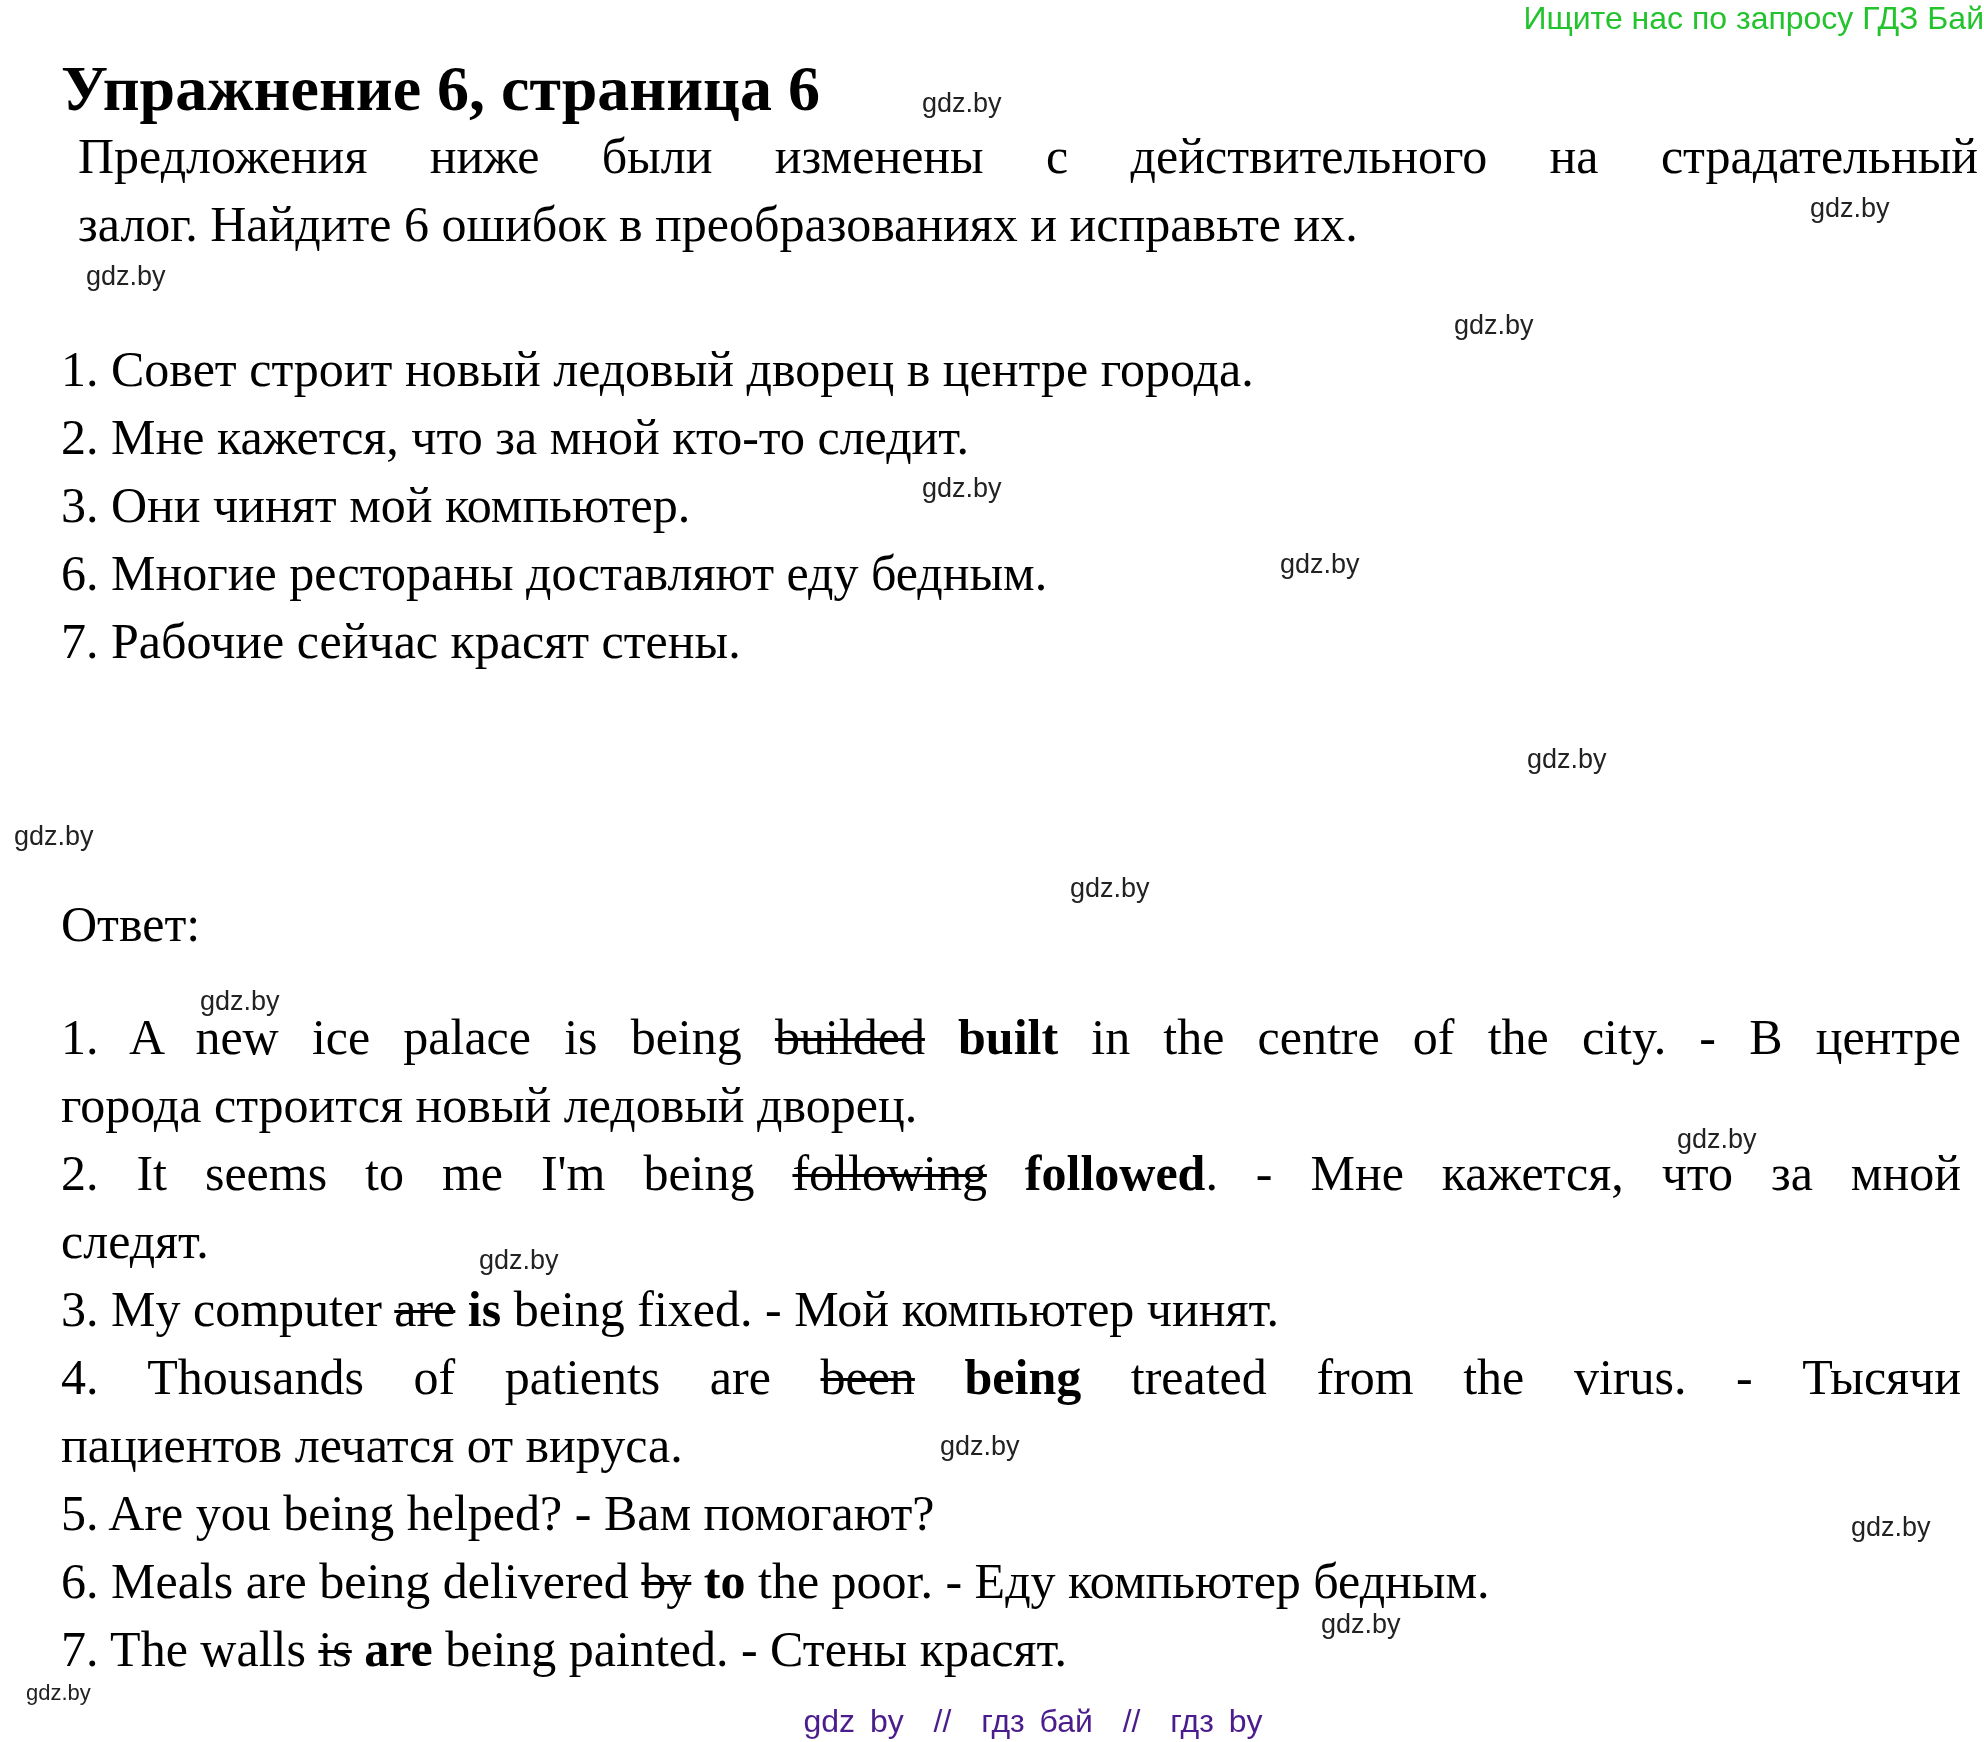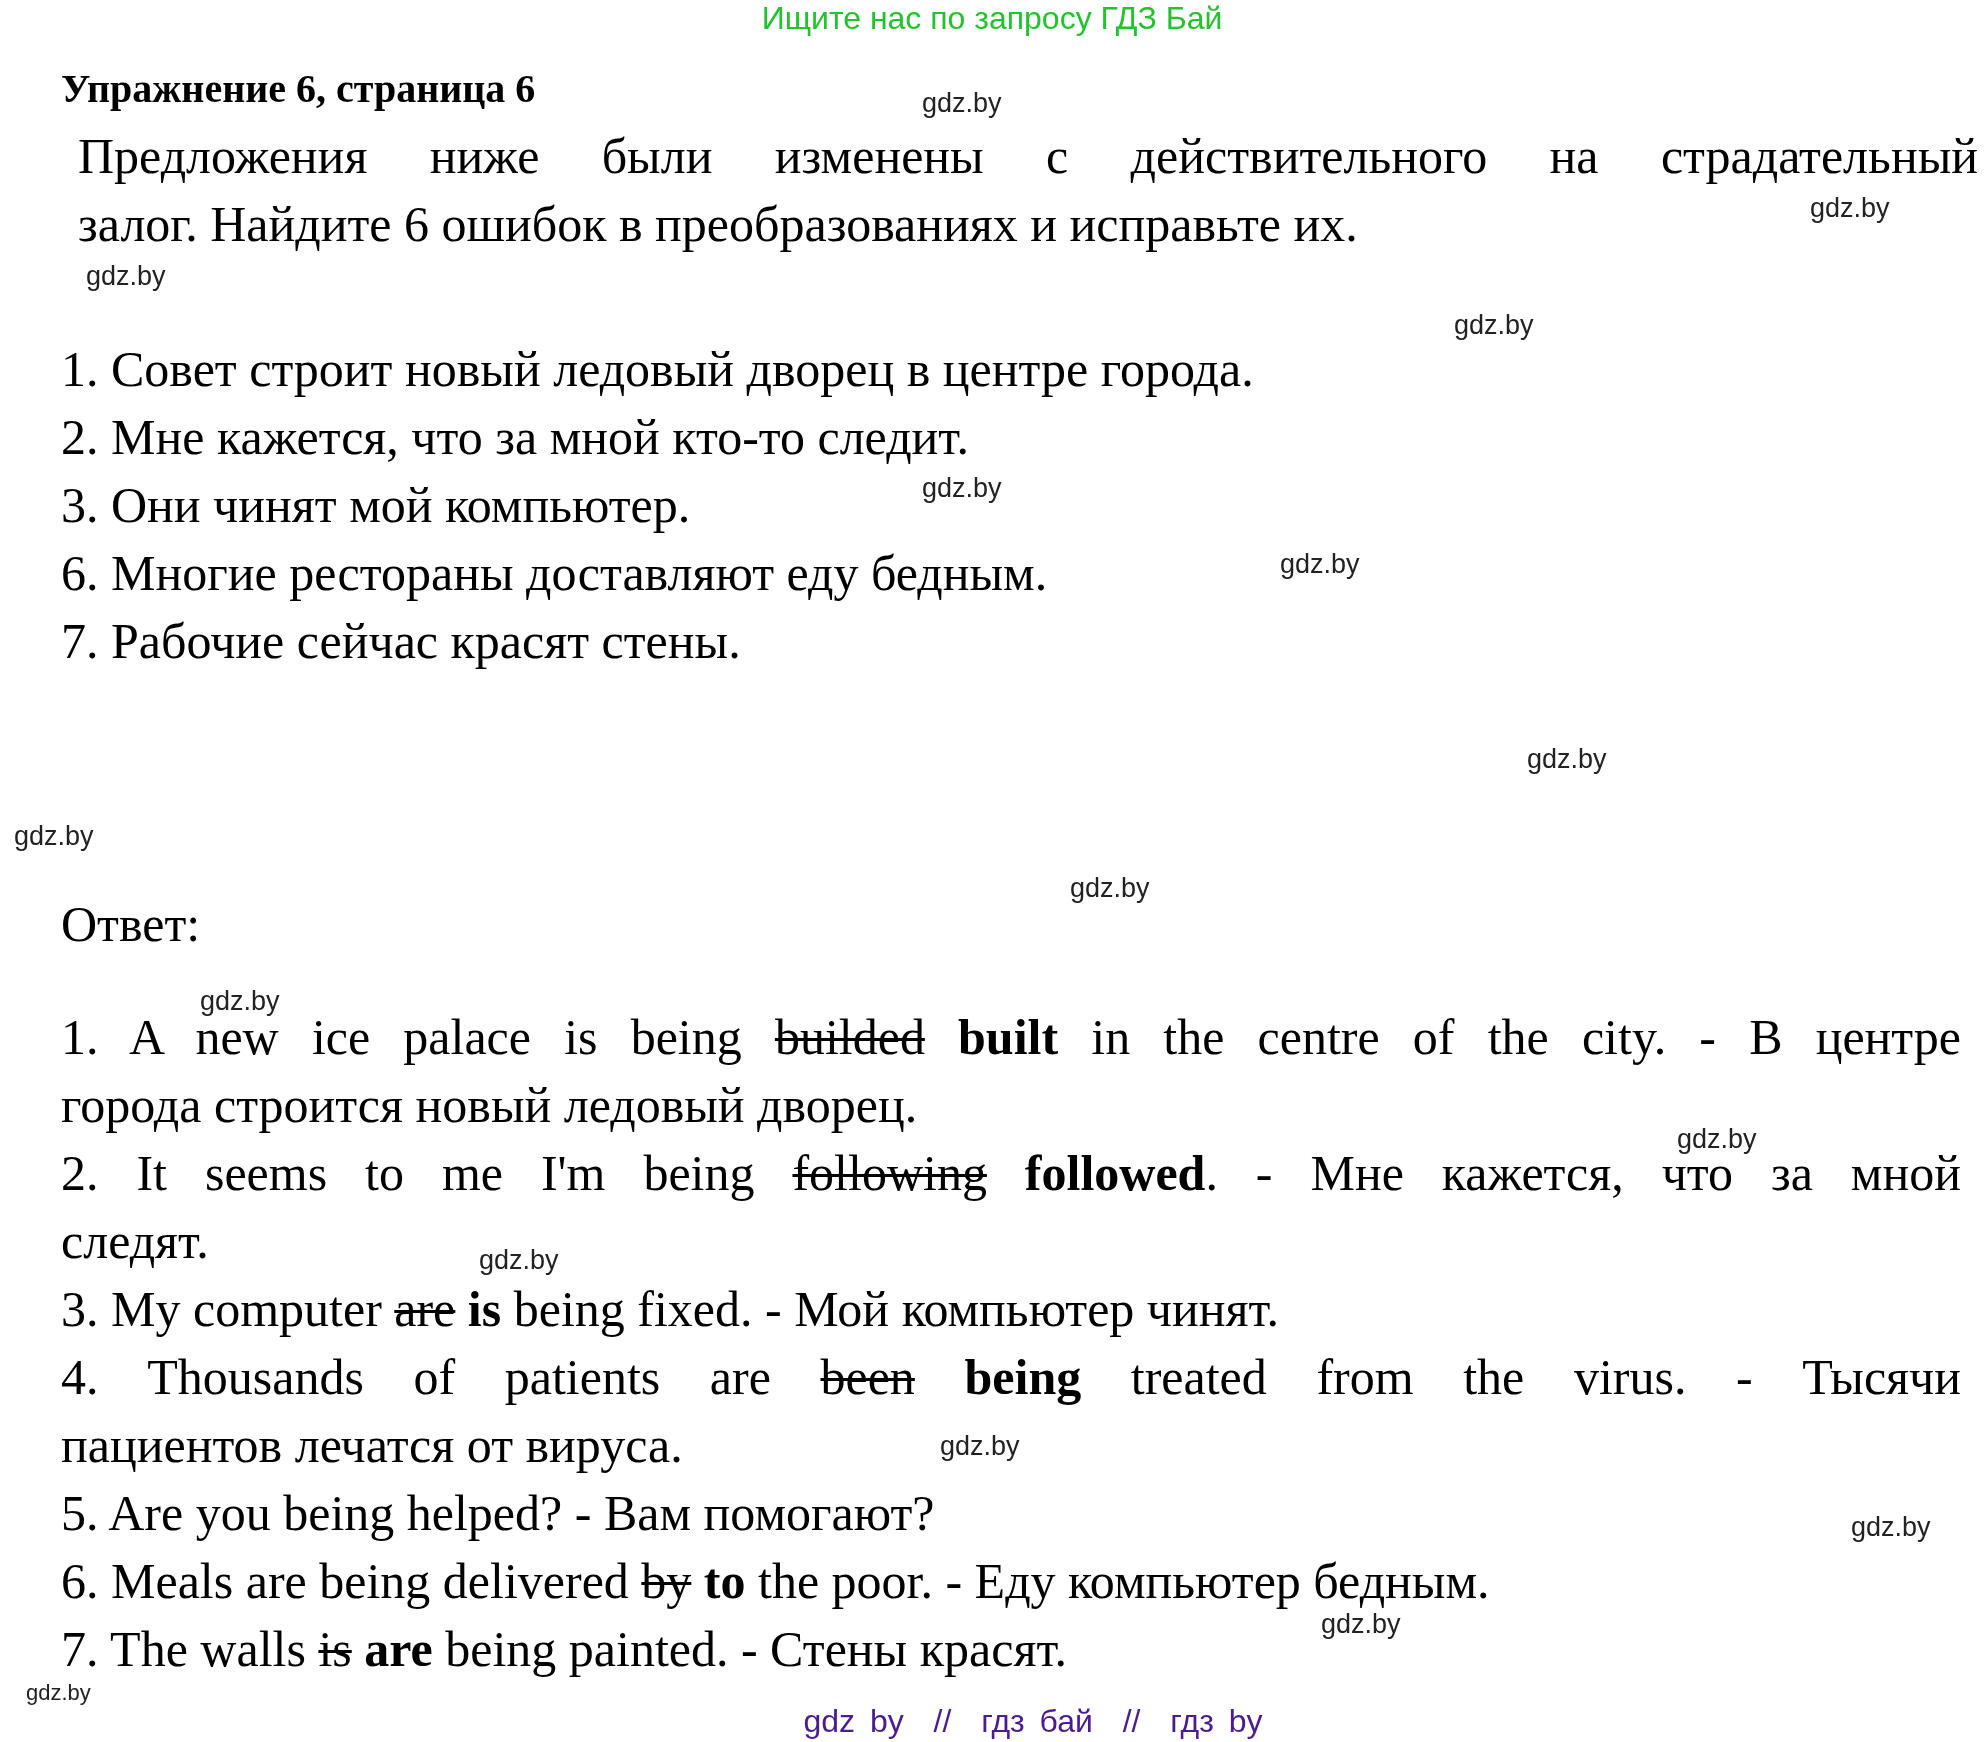--- a/index.html
+++ b/index.html
@@ -1,21 +1,21 @@
 <!DOCTYPE html>
 <html><head>
 <meta charset="utf-8">
 <style>
   html, body { margin: 0; padding: 0; background: #ffffff; }
   body { width: 1984px; height: 1742px; position: relative; overflow: hidden; }
   .sans { font-family: "Liberation Sans", "DejaVu Sans", sans-serif; }
   .serif { font-family: "Liberation Serif", "DejaVu Serif", serif; }
-  .banner { position: absolute; top: 0; left: 0; width: 1984px; text-align: center;
+  .banner { position: absolute; top: 0; left: 0; width: 1984px; text-align: right;
             font-size: 32px; line-height: 36px; color: #22c32c; }
-  .title { position: absolute; left: 61px; top: 58px; font-size: 40px; font-weight: bold;
+  .title { position: absolute; left: 61px; top: 58px; font-size: 64px; font-weight: bold;
            line-height: 62px; color: #000; }
   .block { position: absolute; left: 61px; width: 1900px; color: #000; font-size: 50px;
            line-height: 68px; }
   .line { white-space: nowrap; }
   .jline { display: block; text-align: justify; text-align-last: justify; }
   .strike { text-decoration: line-through; text-decoration-thickness: 3px; }
   .bold { font-weight: bold; }
   .wm { position: absolute; font-size: 27px; line-height: 30px; color: #222; }
   .footer { position: absolute; left: 0; width: 1984px; top: 1702px; text-align: center;
             font-size: 32px; line-height: 38px; color: #4b1d8c; word-spacing: 6px; margin-left: 41px; }

